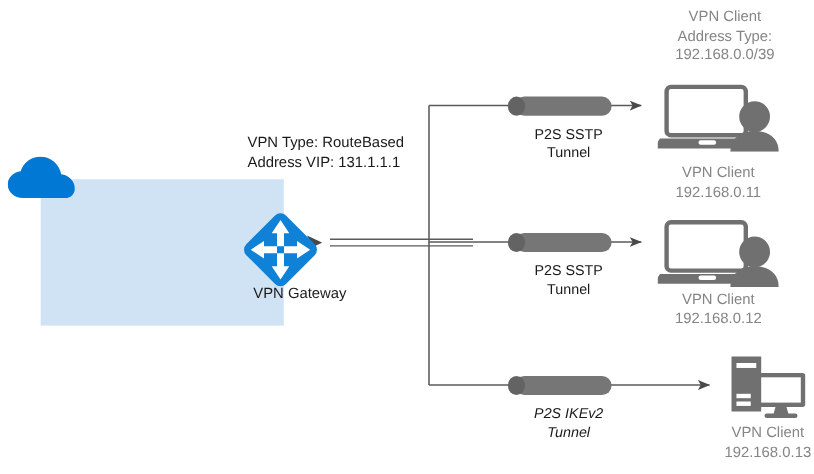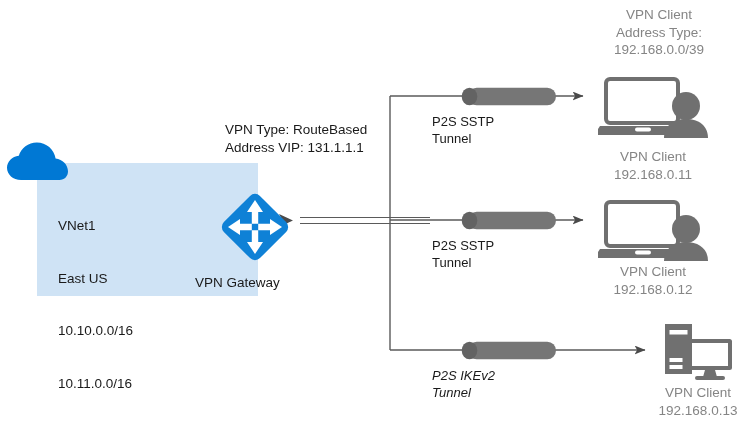--- a/index.html
+++ b/index.html
@@ -61,46 +61,45 @@
     left: 219px;
     top: 191px;
     width: 72px;
     height: 72px;
   }
   .gw-label {
     position: absolute;
     left: 195px;
     top: 259px;
     width: 120px;
-    text-align: left;
+    text-align: right;
     font-size: 13.5px;
     color: #1a1a1a;
     white-space: nowrap;
-    margin-top: 16px;
   }
   .gw-note {
     position: absolute;
     left: 225px;
     top: 121px;
     font-size: 13.5px;
     line-height: 17.5px;
     color: #1a1a1a;
   }
   .gw-note div { white-space: nowrap; }
 
   
   .tunnel {
     position: absolute;
     width: 96px;
     height: 19px;
   }
   .tunnel-label {
     position: absolute;
     width: 170px;
-    text-align: left;
+    text-align: center;
     font-size: 13px;
     line-height: 17px;
     color: #1a1a1a;
   }
   .tunnel-label div { white-space: nowrap; }
 
   
   .client-icon {
     position: absolute;
   }
@@ -155,26 +154,20 @@
   </svg>
 
   <div class="vnet-box"></div>
 
   <svg class="cloud-icon" viewBox="0 0 62 40" xmlns="http://www.w3.org/2000/svg">
     <path d="M14,38 C6,38 0,32.6 0,25.8 C0,19.6 5.1,14.4 11.8,13.7
              C14,6.0 21.3,0.5 29.8,0.5 C39.3,0.5 47.3,7.4 48.6,16.5
              C55.6,17.2 61,22.8 61,29.3 C61,34.1 57.7,38 52.3,38 Z" fill="#0078d4"></path>
   </svg>
 
-  <div class="vnet-text">
-    <div>VNet1</div>
-    <div>East US</div>
-    <div>10.10.0.0/16</div>
-    <div>10.11.0.0/16</div>
-  </div>
 
   <div class="gw-note">
     <div>VPN Type: RouteBased</div>
     <div>Address VIP: 131.1.1.1</div>
   </div>
 
   <svg class="gw-icon" viewBox="0 0 72 72" xmlns="http://www.w3.org/2000/svg">
     <g transform="translate(36,36) rotate(45)">
       <rect x="-25.5" y="-25.5" width="51" height="51" rx="7" ry="7" fill="#0f81d6"></rect>
     </g>

